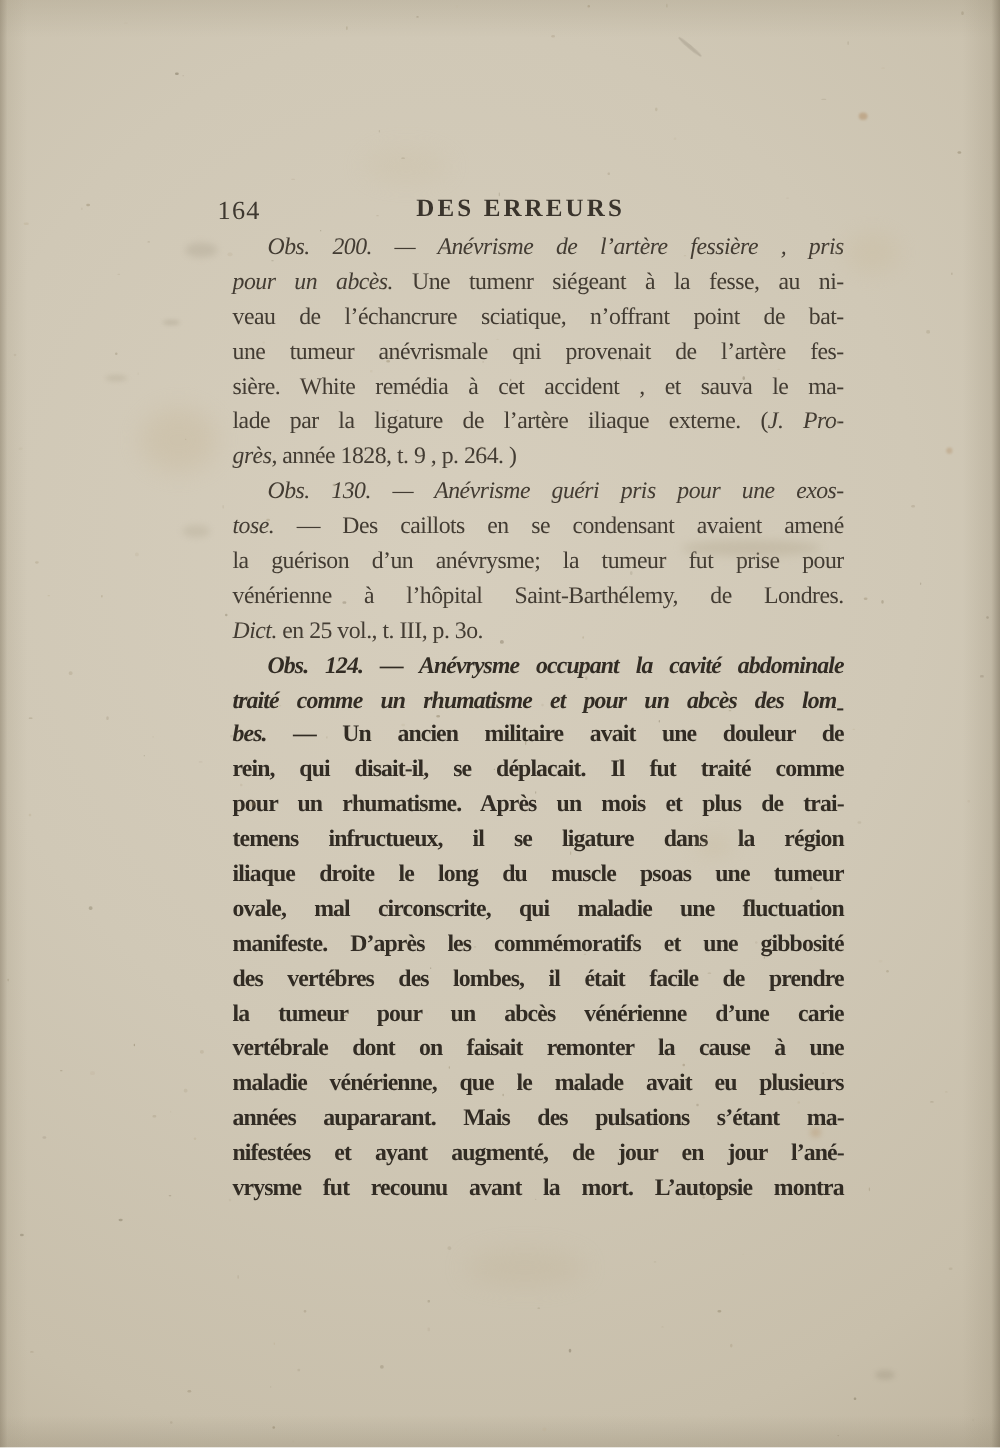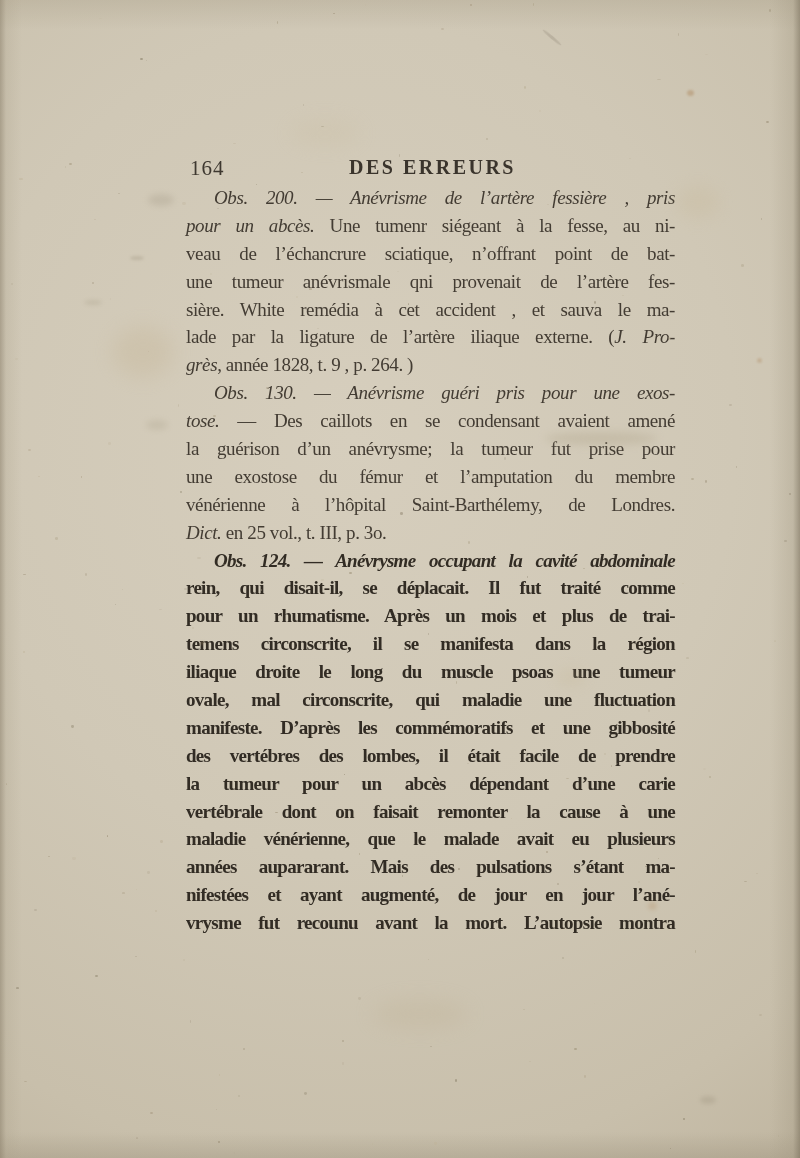--- a/index.html
+++ b/index.html
@@ -12,21 +12,21 @@
     background:
       linear-gradient(90deg, rgba(138,127,106,0.55) 0px, rgba(170,160,138,0.25) 6px, rgba(0,0,0,0) 22px),
       linear-gradient(270deg, rgba(122,112,92,0.6) 0px, rgba(160,150,128,0.3) 7px, rgba(0,0,0,0) 30px),
       linear-gradient(0deg, rgba(150,140,118,0.35) 0px, rgba(0,0,0,0) 26px),
       linear-gradient(180deg, rgba(165,155,132,0.3) 0px, rgba(0,0,0,0) 30px),
       radial-gradient(ellipse 120% 90% at 44% 38%, #d6cebd 0%, #d0c8b6 40%, #c8bfab 70%, #bbb09a 92%, #ab9f88 100%);
   }
 
   
   .header-row {
-    position: absolute; left: 188px; top: 156px; width: 489px; height: 28px;
+    position: absolute; left: 172px; top: 156px; width: 489px; height: 28px;
   }
   .page-number {
     position: absolute; left: 2px; top: 0;
     font-size: 21px; letter-spacing: 1px; color: #3e3830;
   }
   .running-title {
     position: absolute; left: 0; top: 0; width: 100%;
     text-align: center; font-size: 20px; font-weight: 700;
     letter-spacing: 2.5px; color: #3a342c;
   }
@@ -68,32 +68,33 @@
       <div class="line indent"><span class="seg-i">Obs. 200. — Anévrisme de l’artère fessière , pris</span></div>
       <div class="line"><span class="seg-i">pour un abcès.</span><span class="seg-r"> Une tumenr siégeant à la fesse, au ni-</span></div>
       <div class="line"><span class="seg-r">veau de l’échancrure sciatique, n’offrant point de bat-</span></div>
       <div class="line"><span class="seg-r">une tumeur anévrismale qni provenait de l’artère fes-</span></div>
       <div class="line"><span class="seg-r">sière. White remédia à cet accident , et sauva le ma-</span></div>
       <div class="line"><span class="seg-r">lade par la ligature de l’artère iliaque externe. (</span><span class="seg-i">J. Pro-</span></div>
       <div class="line last"><span class="seg-i">grès</span><span class="seg-r">, année 1828, t. 9 , p. 264. )</span></div>
       <div class="line indent"><span class="seg-i">Obs. 130. — Anévrisme guéri pris pour une exos-</span></div>
       <div class="line"><span class="seg-i">tose.</span><span class="seg-r"> — Des caillots en se condensant avaient amené</span></div>
       <div class="line"><span class="seg-r">la guérison d’un anévrysme; la tumeur fut prise pour</span></div>
-      <div class="line"><span class="seg-r">une exostose du fémur et l’amputation du membre</span></div>
       <div class="line"><span class="seg-r">vénérienne à l’hôpital Saint-Barthélemy, de Londres.</span></div>
       <div class="line last"><span class="seg-i">Dict.</span><span class="seg-r"> en 25 vol., t. III, p. 3o.</span></div>
       <div class="line indent"><span class="seg-ib">Obs. 124. — Anévrysme occupant la cavité abdominale</span></div>
+      <div class="line"><span class="seg-ib">traité comme un rhumatisme et pour un abcès des lom</span><span class="seg-lowdash">-</span></div>
+      <div class="line"><span class="seg-ib">bes.</span><span class="seg-b"> — Un ancien militaire avait une douleur de</span></div>
       <div class="line"><span class="seg-b">rein, qui disait-il, se déplacait. Il fut traité comme</span></div>
       <div class="line"><span class="seg-b">pour un rhumatisme. Après un mois et plus de trai-</span></div>
-      <div class="line"><span class="seg-b">temens circonscrite, il se manifesta dans la région</span></div>
+      <div class="line"><span class="seg-b">temens infructueux, il se ligature dans la région</span></div>
       <div class="line"><span class="seg-b">iliaque droite le long du muscle psoas une tumeur</span></div>
       <div class="line"><span class="seg-b">ovale, mal circonscrite, qui maladie une fluctuation</span></div>
       <div class="line"><span class="seg-b">manifeste. D’après les commémoratifs et une gibbosité</span></div>
       <div class="line"><span class="seg-b">des vertébres des lombes, il était facile de prendre</span></div>
-      <div class="line"><span class="seg-b">la tumeur pour un abcès dépendant d’une carie</span></div>
+      <div class="line"><span class="seg-b">la tumeur pour un abcès vénérienne d’une carie</span></div>
       <div class="line"><span class="seg-b">vertébrale dont on faisait remonter la cause à une</span></div>
       <div class="line"><span class="seg-b">maladie vénérienne, que le malade avait eu plusieurs</span></div>
       <div class="line"><span class="seg-b">années aupararant. Mais des pulsations s’étant ma-</span></div>
       <div class="line"><span class="seg-b">nifestées et ayant augmenté, de jour en jour l’ané-</span></div>
       <div class="line"><span class="seg-b">vrysme fut recounu avant la mort. L’autopsie montra</span></div>
     </div>
 
 <div class="blemish" style="left: 687px; top: 90px; width: 7px; height: 6px; background: rgb(169, 127, 82); opacity: 0.4; filter: blur(1px);"></div>
     <div class="blemish" style="left: 757px; top: 358px; width: 5px; height: 5px; background: rgb(169, 127, 82); opacity: 0.3; filter: blur(1px);"></div>
     <div class="blemish" style="left: 540px; top: 36px; width: 24px; height: 3px; background: rgb(138, 128, 112); opacity: 0.3; filter: blur(0.5px); transform: rotate(40deg);"></div>

